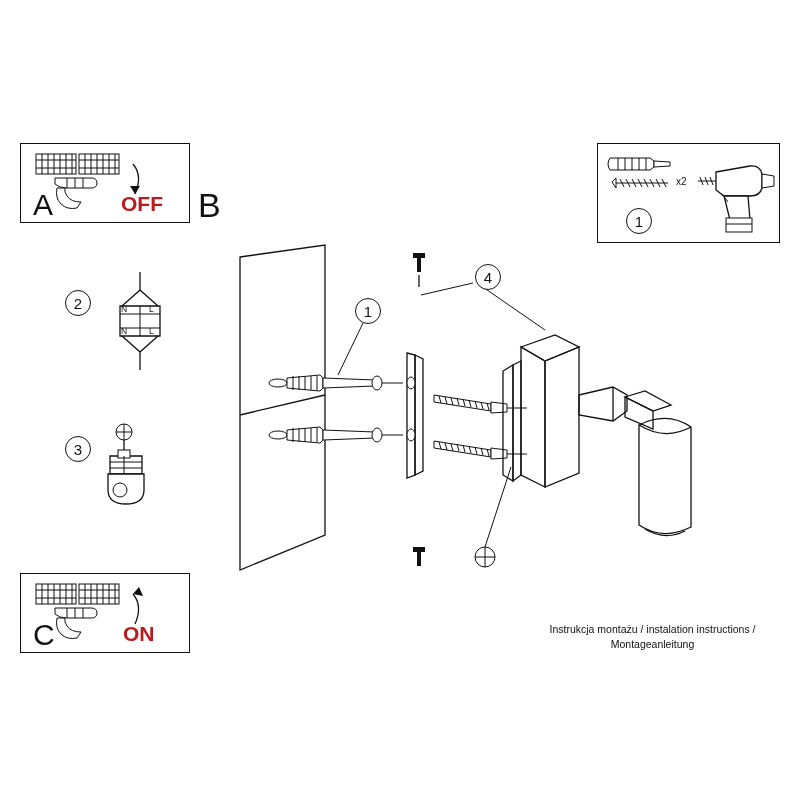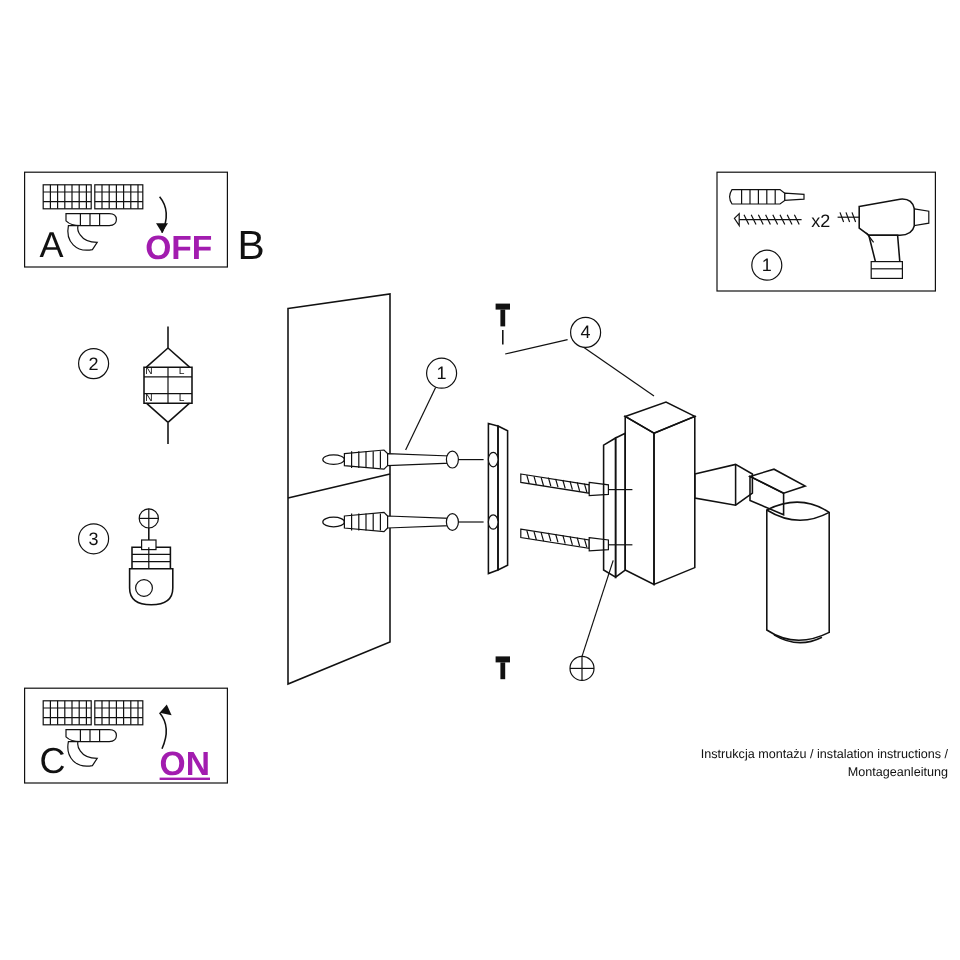--- a/index.html
+++ b/index.html
@@ -23,24 +23,24 @@
     line-height: 1;
     color: #111;
   }
   .label-big {
     font-size: 34px;
     font-weight: 400;
     line-height: 1;
     color: #111;
   }
   .label-word {
-    font-size: 28px;
+    font-size: 21px;
     font-weight: 700;
     line-height: 1;
-    color: #a21caf;
+    color: #b91c1c;
   }
   .callout-num {
     width: 26px;
     height: 26px;
     border: 1.4px solid #111;
     border-radius: 50%;
     display: flex;
     align-items: center;
     justify-content: center;
     font-size: 15px;
@@ -50,24 +50,24 @@
   }
   .box {
     border: 1.4px solid #111;
     box-sizing: border-box;
     background: #fff;
   }
   .footer-text {
     font-size: 10.5px;
     line-height: 1.45;
     color: #111;
-    text-align: right;
+    text-align: center;
   }
   .xnote {
-    font-size: 15px;
+    font-size: 10px;
     line-height: 1;
     color: #111;
   }
   svg { display: block; overflow: visible; }
   .st { fill: none; stroke: #111; stroke-width: 1.3; }
   .st-thin { fill: none; stroke: #111; stroke-width: 1; }
   .st-fill { fill: #111; stroke: none; }
   .st-white { fill: #fff; stroke: #111; stroke-width: 1.3; }
   .st-white-thin { fill: #fff; stroke: #111; stroke-width: 1; }
   .term-label { font-size: 8.5px; font-family: "Liberation Sans", sans-serif; fill: #111; }
@@ -201,21 +201,21 @@
         <path class="st-thin" d="M54 34 L54 44"></path>
         <path class="st-thin" d="M62 34 L62 44"></path>
         <path class="st-white-thin" d="M36 44 Q34 54 40 60 Q46 66 56 64 L60 58 Q50 58 46 52 Q43 48 44 44 Z"></path>
       </g>
       <g>
         <path class="st" d="M114 50 Q122 32 112 20"></path>
         <path class="st-fill" d="M112 20 l10 2 l-4 -9 z"></path>
       </g>
     </svg>
     <span class="abs label-letter" style="left:12px; top:46px;">C</span>
-    <span class="abs label-word" style="left:112px; top:49px;text-decoration:underline;">ON</span>
+    <span class="abs label-word" style="left:102px; top:49px;">ON</span>
   </div>
 
   <div class="abs box" style="left:597px; top:143px; width:183px; height:100px;">
     <svg class="abs" style="left:0px; top:0px;" width="183" height="100" viewBox="0 0 183 100">
 
       <g>
         <path class="st-white-thin" d="M12 14 L52 14 L56 17 L56 23 L52 26 L12 26 Q8 20 12 14 Z"></path>
         <line class="st-thin" x1="20" y1="14" x2="20" y2="26"></line>
         <line class="st-thin" x1="27" y1="14" x2="27" y2="26"></line>
         <line class="st-thin" x1="34" y1="14" x2="34" y2="26"></line>

